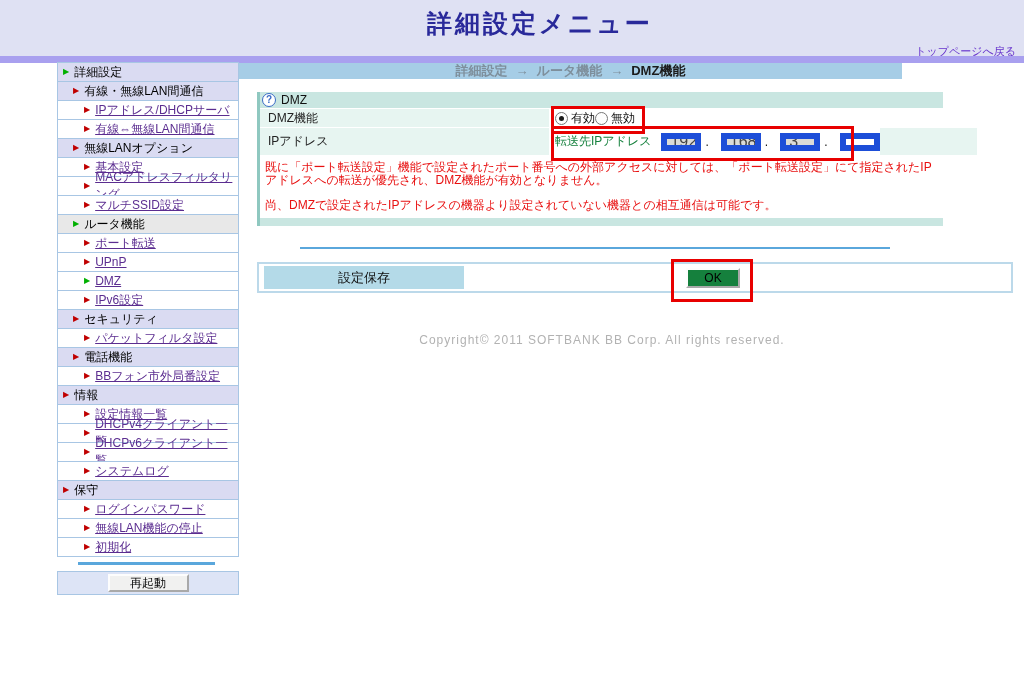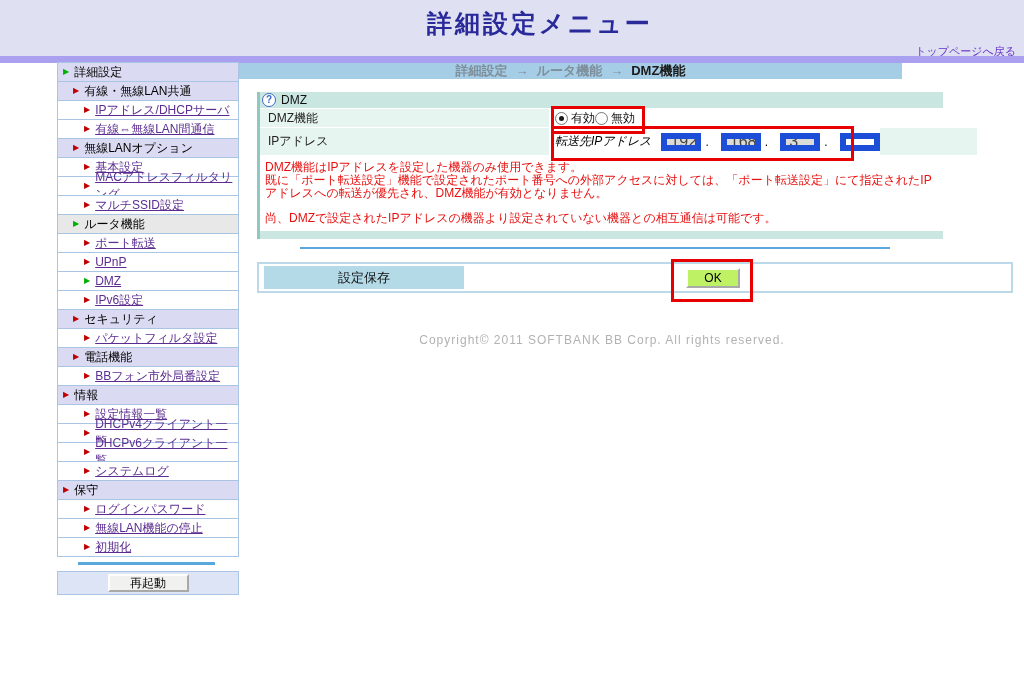--- a/index.html
+++ b/index.html
@@ -51,39 +51,39 @@
     padding-left:8px;box-sizing:border-box;flex:none;}
   .row-value{flex:1;background:#fff;display:flex;align-items:center;padding-left:6px;position:relative;}
   .row2-filler{margin-left:auto;width:97px;height:27px;background:#e7f5f1;flex:none;}
 
   .radio-opt{display:inline-flex;align-items:center;margin-right:0;}
   .radio{width:11px;height:11px;border-radius:50%;border:1px solid #777;background:#fdfdfd;display:inline-block;
     position:relative;margin-right:3px;box-sizing:content-box;}
   .radio.sel::after{content:"";position:absolute;left:3px;top:3px;width:5px;height:5px;border-radius:50%;background:#1a1a1a;}
   .radio-label{font-size:12px;color:#111;}
 
-  .ip-field-label{font-size:12px;color:#000000;white-space:nowrap;font-style:italic;}
+  .ip-field-label{font-size:12px;color:#15803d;white-space:nowrap;}
   .octet{width:40px;height:18px;box-sizing:border-box;border:6px solid #1d4ed8;font-size:16px;
     font-family:inherit;padding:0 0 0 3px;margin-left:10px;}
   .octet-disabled{background:#dbdbd7;color:#444;}
   .octet:disabled{color:#444;-webkit-text-fill-color:#444;opacity:1;}
   .octet-editable{background:#ffffff;color:#111;}
   .dot{font-size:12px;color:#111;margin:0 2px 0 4px;}
 
   .warn{border-top:1px solid #fff;background:#fff;padding:5px 6px 6px 5px;font-size:12px;line-height:13px;color:#e81010;}
   .warn-line.blank{height:12px;}
   .dmz-footer{height:8px;background:#c9e6e1;}
 
   
   .blue-line{position:absolute;left:300px;top:247px;width:590px;height:2px;background:#5aa7dc;}
   .save-row{position:absolute;left:257px;top:262px;width:756px;height:31px;box-sizing:border-box;
     border:2px solid #bcd9ea;background:#fff;display:flex;align-items:stretch;}
   .save-label{margin:2px 0 2px 5px;width:200px;background:#b4dae8;display:flex;align-items:center;
     justify-content:center;font-size:13px;color:#111;}
-  .ok-btn{position:absolute;left:427px;top:4px;width:54px;height:20px;background:#bef264;border:2px outset #fdfdfd;
+  .ok-btn{position:absolute;left:427px;top:4px;width:54px;height:20px;background:#15803d;border:2px outset #fdfdfd;
     font-size:12px;font-family:inherit;text-align:center;line-height:13px;cursor:pointer;}
 
   .copyright{position:absolute;left:240px;top:333px;width:724px;text-align:center;font-size:12px;
     color:#b2b2b2;letter-spacing:1px;}
 
   
   .hl{position:absolute;border:3px solid #e80000;pointer-events:none;z-index:10;}
   #hl-radio{left:551px;top:106px;width:88px;height:22px;}
   #hl-ip{left:551px;top:126px;width:297px;height:29px;}
   #hl-ok{left:671px;top:259px;width:76px;height:37px;}
@@ -101,21 +101,21 @@
 
   <div class="breadcrumb" id="breadcrumb"><span class="crumb">詳細設定</span><span class="crumb-arrow">→</span><span class="crumb">ルータ機能</span><span class="crumb-arrow">→</span><span class="crumb crumb-last">DMZ機能</span></div>
 
   <div class="sidebar" id="sidebar-list">
       <div class="side-item lv0 side-section">
         <span class="arr arr-green">▶</span>
         <span class="side-section-label">詳細設定</span>
       </div>
       <div class="side-item lv1 side-section">
         <span class="arr arr-red">▶</span>
-        <span class="side-section-label">有線・無線LAN共通</span>
+        <span class="side-section-label">有線・無線LAN間通信</span>
       </div>
       <div class="side-item lv2">
         <span class="arr arr-red">▶</span>
         <span class="side-link-label">IPアドレス/DHCPサーバ</span>
       </div>
       <div class="side-item lv2">
         <span class="arr arr-red">▶</span>
         <span class="side-link-label">有線⇔無線LAN間通信</span>
       </div>
       <div class="side-item lv1 side-section">
@@ -243,21 +243,20 @@
             <span class="dot">.</span>
             <input type="text" class="octet octet-disabled" disabled="" value="3" style="">
             <span class="dot">.</span>
             <input type="text" class="octet octet-editable" style="">
           </span>
         <span class="row2-filler"></span>
       </div>
     </div>
 
     <div class="warn" id="warning-block">
-        <div class="warn-line">DMZ機能はIPアドレスを設定した機器のみ使用できます。</div>
         <div class="warn-line">既に「ポート転送設定」機能で設定されたポート番号への外部アクセスに対しては、「ポート転送設定」にて指定されたIPアドレスへの転送が優先され、DMZ機能が有効となりません。</div>
         <div class="warn-line blank">&nbsp;</div>
         <div class="warn-line">尚、DMZで設定されたIPアドレスの機器より設定されていない機器との相互通信は可能です。</div>
       </div>
     <div class="dmz-footer"></div>
   </div>
 
   <div class="blue-line"></div>
   <div class="save-row">
     <div class="save-label">設定保存</div>

